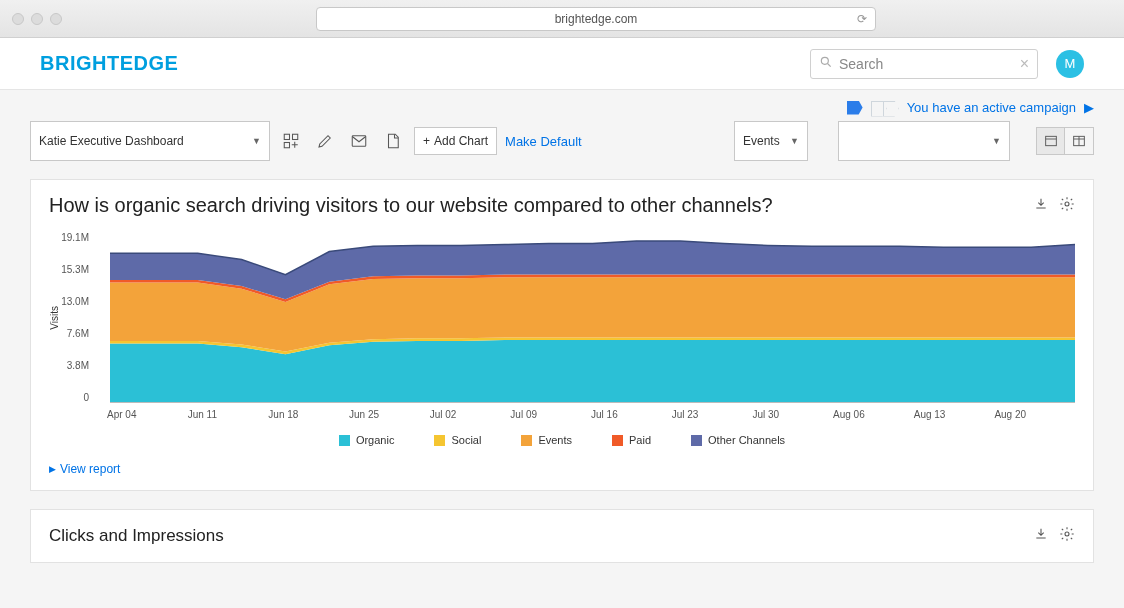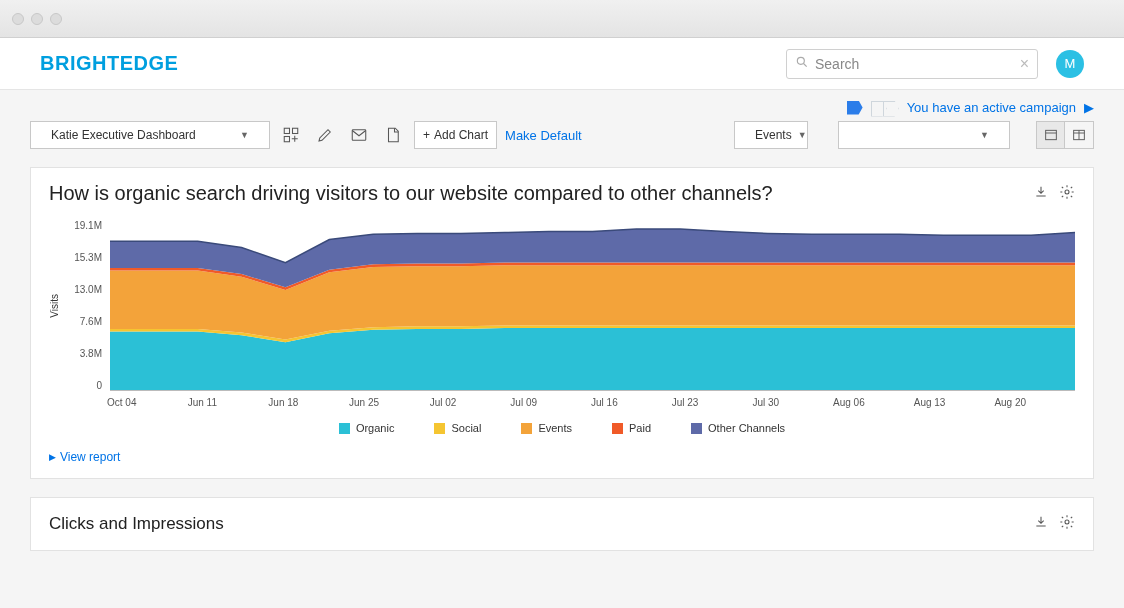--- a/index.html
+++ b/index.html
@@ -9,35 +9,35 @@
 .traffic-lights { display: flex; gap: 7px; margin-right: 10px; }
 .tl { width: 12px; height: 12px; border-radius: 50%; background: #dcdcdc; border: 1px solid #c8c8c8; }
 .url-bar { flex: 1; max-width: 560px; margin: 0 auto; height: 24px; background: #fff; border: 1px solid #c8c8c8; border-radius: 4px; display: flex; align-items: center; justify-content: center; font-size: 12px; color: #555; position: relative; }
 .url-bar .refresh { position: absolute; right: 8px; color: #999; font-size: 12px; }
 
 .app-header { height: 52px; background: #fff; border-bottom: 1px solid #e5e5e5; display: flex; align-items: center; padding: 0 40px; }
 .brand { font-size: 20px; font-weight: 800; letter-spacing: 0.5px; color: #009fdf; }
 .story { display: flex; align-items: center; gap: 8px; margin-left: 52px; font-size: 18px; color: #222; }
 .story svg { width: 18px; height: 18px; }
 .spacer { flex: 1; }
-.search-box { width: 252px; height: 30px; border: 1px solid #d0d0d0; border-radius: 3px; display: flex; align-items: center; padding: 0 8px; color: #888; font-size: 14px; gap: 6px; }
+.search-box { width: 228px; height: 30px; border: 1px solid #d0d0d0; border-radius: 3px; display: flex; align-items: center; padding: 0 8px; color: #888; font-size: 14px; gap: 6px; }
 .search-box .x { margin-left: auto; font-size: 16px; color: #bbb; }
 .avatar { width: 28px; height: 28px; border-radius: 50%; background: #2bc0e4; color: #fff; display: flex; align-items: center; justify-content: center; font-size: 13px; margin-left: 18px; }
 
 .page-body { background: #f5f5f5; padding: 0 30px 20px; height: calc(608px - 38px - 52px); overflow: hidden; }
 
 .campaign-row { display: flex; justify-content: flex-end; align-items: center; gap: 8px; padding: 10px 0 6px; font-size: 13px; color: #0073e6; }
 .campaign-row .tag { width: 16px; height: 14px; background: #2b7de9; clip-path: polygon(0 0, 75% 0, 100% 50%, 75% 100%, 0 100%); }
 .campaign-row .tagghost { width: 28px; height: 14px; position: relative; }
 .campaign-row .tagghost::before, .campaign-row .tagghost::after { content: ""; position: absolute; top: 0; width: 14px; height: 14px; border: 1px solid #cfd6dc; clip-path: polygon(0 0, 75% 0, 100% 50%, 75% 100%, 0 100%); }
 .campaign-row .tagghost::after { left: 12px; }
 .campaign-row .arrow { color: #0073e6; }
 
 .toolbar { display: flex; align-items: center; gap: 8px; margin-bottom: 18px; }
-.dd { height: 28px; background: #fff; border: 1px solid #c8c8c8; display: flex; align-items: center; padding: 0 20px; font-size: 12px; color: #333; gap: 6px; }
+.dd { height: 40px; background: #fff; border: 1px solid #c8c8c8; display: flex; align-items: center; padding: 0 8px; font-size: 12px; color: #333; gap: 6px; }
 .dd .caret { margin-left: auto; font-size: 9px; color: #666; }
 .dd.dashboard { width: 240px; }
 .iconbtn { width: 26px; height: 28px; display: flex; align-items: center; justify-content: center; color: #575757; }
 .iconbtn svg { width: 18px; height: 18px; stroke: #575757; fill: none; stroke-width: 1.4; }
 .btn { height: 28px; background: #fff; border: 1px solid #c8c8c8; display: flex; align-items: center; padding: 0 8px; font-size: 12px; color: #333; gap: 4px; }
 .link { font-size: 13px; color: #0073e6; cursor: pointer; }
 .toolbar .gap { flex: 1; }
 .dd.events { width: 74px; }
 .dd.dates { width: 172px; }
 .view-toggle { display: flex; border: 1px solid #c8c8c8; height: 28px; }
@@ -46,21 +46,21 @@
 .view-toggle svg { width: 16px; height: 16px; stroke: #575757; fill: none; stroke-width: 1.4; }
 
 .card { background: #fff; border: 1px solid #e2e2e2; margin-bottom: 18px; }
 .card-head { display: flex; align-items: center; padding: 14px 18px 6px; }
 .card-title { font-size: 20px; color: #222; font-weight: 400; }
 .card-actions { margin-left: auto; display: flex; gap: 10px; color: #555; }
 .card-actions svg { width: 16px; height: 16px; stroke: #555; fill: none; stroke-width: 1.6; }
 
 .chart-wrap { padding: 10px 18px 6px; }
 .chart-row { display: flex; }
-.ylabels { width: 46px; display: flex; flex-direction: column; justify-content: space-between; align-items: flex-end; font-size: 10px; color: #555; padding-right: 8px; height: 170px; position: relative; }
+.ylabels { width: 46px; display: flex; flex-direction: column; justify-content: space-between; align-items: flex-end; font-size: 10px; color: #555; padding-right: 21px; height: 170px; position: relative; }
 .ylabels div { line-height: 1; }
 .yaxis-title { font-size: 10px; color: #333; writing-mode: vertical-rl; transform: rotate(180deg); align-self: center; margin-right: 4px; }
 .plot { flex: 1; height: 170px; position: relative; border-bottom: 1px solid #bbb; }
 .plot svg { position: absolute; inset: 0; width: 100%; height: 100%; }
 .xlabels { display: flex; padding-left: 58px; margin-top: 6px; font-size: 10px; color: #555; }
 .xlabels div { flex: 1; text-align: left; }
 .legend { display: flex; justify-content: center; gap: 40px; margin-top: 14px; font-size: 11px; color: #333; }
 .legend .item { display: flex; align-items: center; gap: 6px; }
 .legend .sw { width: 11px; height: 11px; }
 .card-foot { padding: 10px 18px 14px; font-size: 12px; color: #0073e6; display: flex; align-items: center; gap: 4px; }
@@ -72,20 +72,24 @@
 </style>
 </head>
 <body>
 
 <div class="browser-chrome">
   <div class="traffic-lights">
     <div class="tl"></div>
     <div class="tl"></div>
     <div class="tl"></div>
   </div>
+  <div class="url-bar">
+    <span>brightedge.com</span>
+    <span class="refresh">⟳</span>
+  </div>
 </div>
 
 <div class="app-header">
   <div class="brand">BRIGHTEDGE</div>
   <div class="spacer"></div>
   <div class="search-box">
     <span>
       <svg width="14" height="14" viewBox="0 0 24 24" fill="none" stroke="#aaa" stroke-width="2">
           <circle cx="10" cy="10" r="6"></circle>
           <path d="M20 20l-5-5"></path>
@@ -196,21 +200,21 @@
               <path d="M 0 111.2565445026178 L 42.72727272727273 111.2565445026178 L 85.45454545454545 111.2565445026178 L 128.18181818181816 114.81675392670157 L 170.9090909090909 121.93717277486911 L 213.63636363636363 113.03664921465969 L 256.3636363636363 109.47643979057591 L 299.09090909090907 108.58638743455498 L 341.8181818181818 108.58638743455498 L 384.54545454545456 107.69633507853403 L 427.27272727272725 107.69633507853403 L 470 107.69633507853403 L 512.7272727272726 107.69633507853403 L 555.4545454545455 107.69633507853403 L 598.1818181818181 107.69633507853403 L 640.9090909090909 107.69633507853403 L 683.6363636363636 107.69633507853403 L 726.3636363636364 107.69633507853403 L 769.0909090909091 107.69633507853403 L 811.8181818181819 107.69633507853403 L 854.5454545454545 107.69633507853403 L 897.2727272727274 107.69633507853403 L 940 107.69633507853403 L 940 170 L 897.2727272727274 170 L 854.5454545454545 170 L 811.8181818181819 170 L 769.0909090909091 170 L 726.3636363636364 170 L 683.6363636363636 170 L 640.9090909090909 170 L 598.1818181818181 170 L 555.4545454545455 170 L 512.7272727272726 170 L 470 170 L 427.27272727272725 170 L 384.54545454545456 170 L 341.8181818181818 170 L 299.09090909090907 170 L 256.3636363636363 170 L 213.63636363636363 170 L 170.9090909090909 170 L 128.18181818181816 170 L 85.45454545454545 170 L 42.72727272727273 170 L 0 170 Z" fill="#2bc0d6"></path>
               <path d="M 0 108.58638743455498 L 42.72727272727273 108.58638743455498 L 85.45454545454545 108.58638743455498 L 128.18181818181816 112.14659685863876 L 170.9090909090909 119.26701570680629 L 213.63636363636363 110.36649214659687 L 256.3636363636363 106.80628272251309 L 299.09090909090907 105.91623036649216 L 341.8181818181818 105.91623036649216 L 384.54545454545456 105.02617801047121 L 427.27272727272725 105.02617801047121 L 470 105.02617801047121 L 512.7272727272726 105.02617801047121 L 555.4545454545455 105.02617801047121 L 598.1818181818181 105.02617801047121 L 640.9090909090909 105.02617801047121 L 683.6363636363636 105.02617801047121 L 726.3636363636364 105.02617801047121 L 769.0909090909091 105.02617801047121 L 811.8181818181819 105.02617801047121 L 854.5454545454545 105.02617801047121 L 897.2727272727274 105.02617801047121 L 940 105.02617801047121 L 940 107.69633507853403 L 897.2727272727274 107.69633507853403 L 854.5454545454545 107.69633507853403 L 811.8181818181819 107.69633507853403 L 769.0909090909091 107.69633507853403 L 726.3636363636364 107.69633507853403 L 683.6363636363636 107.69633507853403 L 640.9090909090909 107.69633507853403 L 598.1818181818181 107.69633507853403 L 555.4545454545455 107.69633507853403 L 512.7272727272726 107.69633507853403 L 470 107.69633507853403 L 427.27272727272725 107.69633507853403 L 384.54545454545456 107.69633507853403 L 341.8181818181818 108.58638743455498 L 299.09090909090907 108.58638743455498 L 256.3636363636363 109.47643979057591 L 213.63636363636363 113.03664921465969 L 170.9090909090909 121.93717277486911 L 128.18181818181816 114.81675392670157 L 85.45454545454545 111.2565445026178 L 42.72727272727273 111.2565445026178 L 0 111.2565445026178 Z" fill="#f5c531"></path>
               <path d="M 0 49.84293193717279 L 42.72727272727273 49.84293193717279 L 85.45454545454545 49.84293193717279 L 128.18181818181816 56.073298429319365 L 170.9090909090909 69.42408376963351 L 213.63636363636363 51.623036649214654 L 256.3636363636363 46.28272251308904 L 299.09090909090907 45.39267015706807 L 341.8181818181818 45.39267015706807 L 384.54545454545456 44.50261780104712 L 427.27272727272725 44.50261780104712 L 470 44.50261780104712 L 512.7272727272726 44.50261780104712 L 555.4545454545455 44.50261780104712 L 598.1818181818181 44.50261780104712 L 640.9090909090909 44.50261780104712 L 683.6363636363636 44.50261780104712 L 726.3636363636364 44.50261780104712 L 769.0909090909091 44.50261780104712 L 811.8181818181819 44.50261780104712 L 854.5454545454545 44.50261780104712 L 897.2727272727274 44.50261780104712 L 940 44.50261780104712 L 940 105.02617801047121 L 897.2727272727274 105.02617801047121 L 854.5454545454545 105.02617801047121 L 811.8181818181819 105.02617801047121 L 769.0909090909091 105.02617801047121 L 726.3636363636364 105.02617801047121 L 683.6363636363636 105.02617801047121 L 640.9090909090909 105.02617801047121 L 598.1818181818181 105.02617801047121 L 555.4545454545455 105.02617801047121 L 512.7272727272726 105.02617801047121 L 470 105.02617801047121 L 427.27272727272725 105.02617801047121 L 384.54545454545456 105.02617801047121 L 341.8181818181818 105.91623036649216 L 299.09090909090907 105.91623036649216 L 256.3636363636363 106.80628272251309 L 213.63636363636363 110.36649214659687 L 170.9090909090909 119.26701570680629 L 128.18181818181816 112.14659685863876 L 85.45454545454545 108.58638743455498 L 42.72727272727273 108.58638743455498 L 0 108.58638743455498 Z" fill="#f3a33a"></path>
               <path d="M 0 47.17277486910994 L 42.72727272727273 47.17277486910994 L 85.45454545454545 47.17277486910994 L 128.18181818181816 53.403141361256544 L 170.9090909090909 66.75392670157069 L 213.63636363636363 48.952879581151834 L 256.3636363636363 43.61256544502619 L 299.09090909090907 42.72251308900525 L 341.8181818181818 42.72251308900525 L 384.54545454545456 41.832460732984316 L 427.27272727272725 41.832460732984316 L 470 41.832460732984316 L 512.7272727272726 41.832460732984316 L 555.4545454545455 41.832460732984316 L 598.1818181818181 41.832460732984316 L 640.9090909090909 41.832460732984316 L 683.6363636363636 41.832460732984316 L 726.3636363636364 41.832460732984316 L 769.0909090909091 41.832460732984316 L 811.8181818181819 41.832460732984316 L 854.5454545454545 41.832460732984316 L 897.2727272727274 41.832460732984316 L 940 41.832460732984316 L 940 44.50261780104712 L 897.2727272727274 44.50261780104712 L 854.5454545454545 44.50261780104712 L 811.8181818181819 44.50261780104712 L 769.0909090909091 44.50261780104712 L 726.3636363636364 44.50261780104712 L 683.6363636363636 44.50261780104712 L 640.9090909090909 44.50261780104712 L 598.1818181818181 44.50261780104712 L 555.4545454545455 44.50261780104712 L 512.7272727272726 44.50261780104712 L 470 44.50261780104712 L 427.27272727272725 44.50261780104712 L 384.54545454545456 44.50261780104712 L 341.8181818181818 45.39267015706807 L 299.09090909090907 45.39267015706807 L 256.3636363636363 46.28272251308904 L 213.63636363636363 51.623036649214654 L 170.9090909090909 69.42408376963351 L 128.18181818181816 56.073298429319365 L 85.45454545454545 49.84293193717279 L 42.72727272727273 49.84293193717279 L 0 49.84293193717279 Z" fill="#f05a28"></path>
               <path d="M 0 20.471204188481693 L 42.72727272727273 20.471204188481693 L 85.45454545454545 20.471204188481693 L 128.18181818181816 26.701570680628265 L 170.9090909090909 41.83246073298429 L 213.63636363636363 18.691099476439803 L 256.3636363636363 13.350785340314161 L 299.09090909090907 12.460732984293202 L 341.8181818181818 12.460732984293202 L 384.54545454545456 11.570680628272243 L 427.27272727272725 10.68062827225134 L 470 10.68062827225134 L 512.7272727272726 8.010471204188491 L 555.4545454545455 8.010471204188491 L 598.1818181818181 10.68062827225134 L 640.9090909090909 12.460732984293202 L 683.6363636363636 13.350785340314133 L 726.3636363636364 13.350785340314133 L 769.0909090909091 13.350785340314133 L 811.8181818181819 14.240837696335092 L 854.5454545454545 14.240837696335092 L 897.2727272727274 14.240837696335092 L 940 11.570680628272243 L 940 41.832460732984316 L 897.2727272727274 41.832460732984316 L 854.5454545454545 41.832460732984316 L 811.8181818181819 41.832460732984316 L 769.0909090909091 41.832460732984316 L 726.3636363636364 41.832460732984316 L 683.6363636363636 41.832460732984316 L 640.9090909090909 41.832460732984316 L 598.1818181818181 41.832460732984316 L 555.4545454545455 41.832460732984316 L 512.7272727272726 41.832460732984316 L 470 41.832460732984316 L 427.27272727272725 41.832460732984316 L 384.54545454545456 41.832460732984316 L 341.8181818181818 42.72251308900525 L 299.09090909090907 42.72251308900525 L 256.3636363636363 43.61256544502619 L 213.63636363636363 48.952879581151834 L 170.9090909090909 66.75392670157069 L 128.18181818181816 53.403141361256544 L 85.45454545454545 47.17277486910994 L 42.72727272727273 47.17277486910994 L 0 47.17277486910994 Z" fill="#5e6aa8"></path>
               <path d="M 0 20.471204188481693 L 42.72727272727273 20.471204188481693 L 85.45454545454545 20.471204188481693 L 128.18181818181816 26.701570680628265 L 170.9090909090909 41.83246073298429 L 213.63636363636363 18.691099476439803 L 256.3636363636363 13.350785340314161 L 299.09090909090907 12.460732984293202 L 341.8181818181818 12.460732984293202 L 384.54545454545456 11.570680628272243 L 427.27272727272725 10.68062827225134 L 470 10.68062827225134 L 512.7272727272726 8.010471204188491 L 555.4545454545455 8.010471204188491 L 598.1818181818181 10.68062827225134 L 640.9090909090909 12.460732984293202 L 683.6363636363636 13.350785340314133 L 726.3636363636364 13.350785340314133 L 769.0909090909091 13.350785340314133 L 811.8181818181819 14.240837696335092 L 854.5454545454545 14.240837696335092 L 897.2727272727274 14.240837696335092 L 940 11.570680628272243" fill="none" stroke="#3a4a7a" stroke-width="1.5"></path>
             </svg>
         </div>
       </div>
       <div class="xlabels" id="xticks">
-          <div>Oct 04</div>
+          <div>Apr 04</div>
           <div>Jun 11</div>
           <div>Jun 18</div>
           <div>Jun 25</div>
           <div>Jul 02</div>
           <div>Jul 09</div>
           <div>Jul 16</div>
           <div>Jul 23</div>
           <div>Jul 30</div>
           <div>Aug 06</div>
           <div>Aug 13</div>

